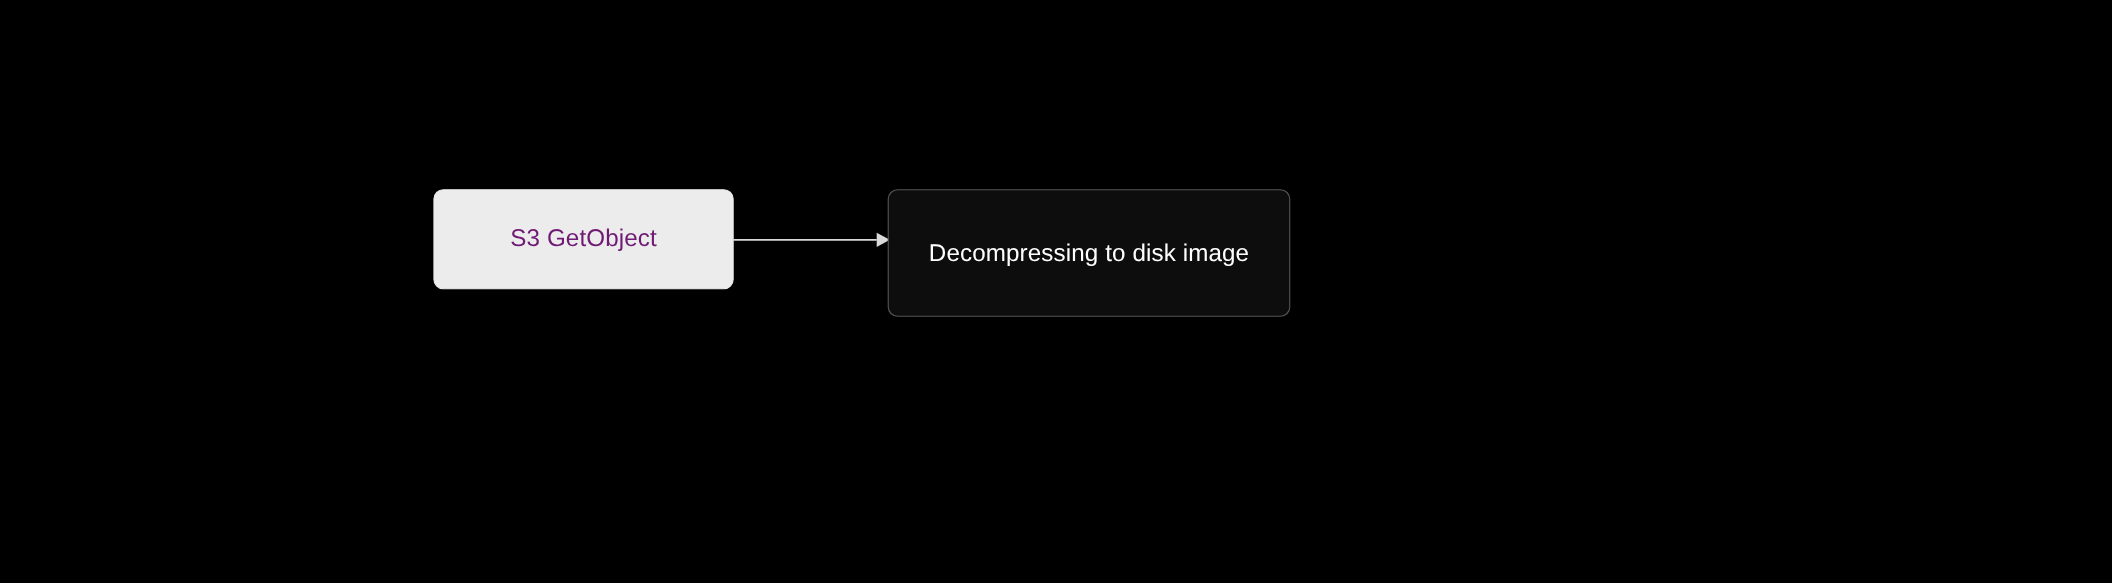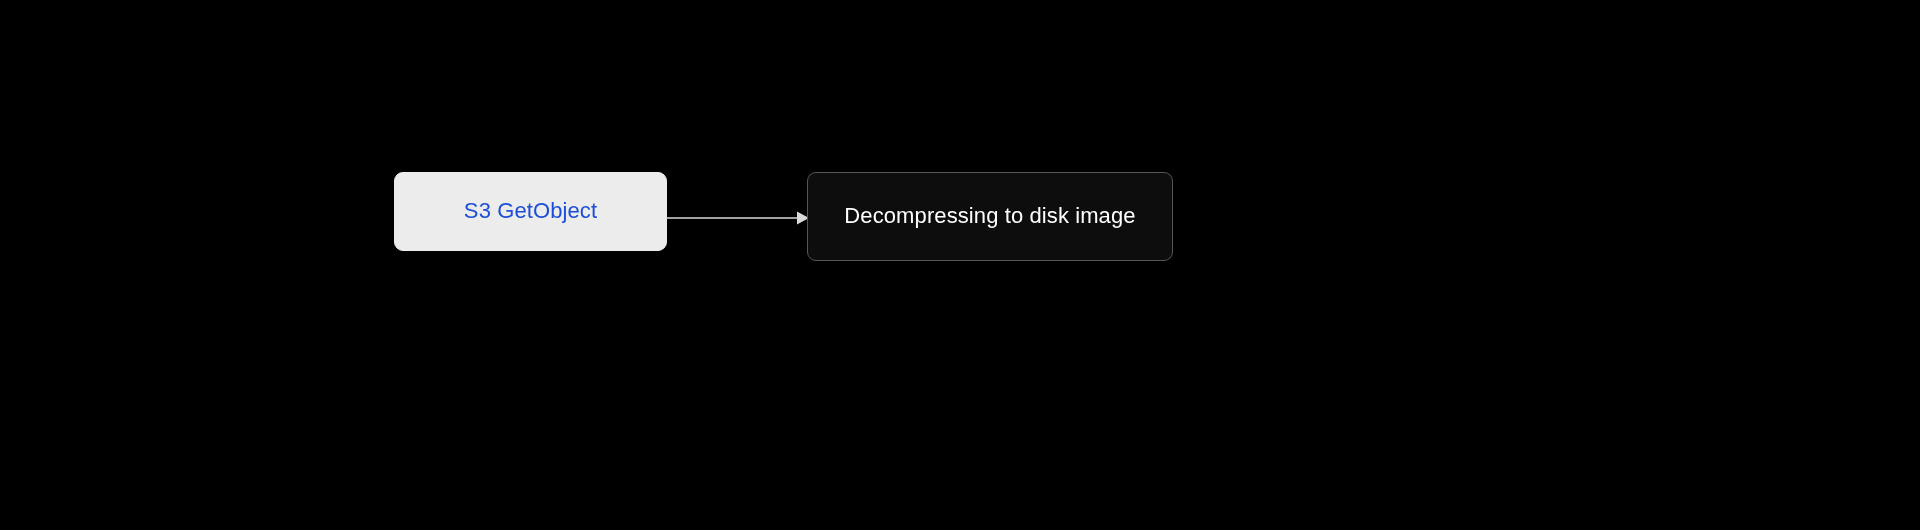--- a/index.html
+++ b/index.html
@@ -33,32 +33,32 @@
     line-height: 1.2;
     letter-spacing: 0.1px;
     white-space: nowrap;
   }
 
   
   .node--light {
     left: 394px;
     top: 172px;
     width: 273px;
-    height: 79px;
+    height: 91px;
     background: #ECECEC;
-    color: #1d4ed8;
+    color: #701a75;
     border: 1px solid #ECECEC;
   }
 
   
   .node--dark {
     left: 807px;
     top: 172px;
     width: 366px;
-    height: 89px;
+    height: 116px;
     background: #0D0D0D;
     color: #FFFFFF;
     border: 1px solid #565656;
   }
 
   .node__label {
     display: block;
     pointer-events: none;
   }
 

